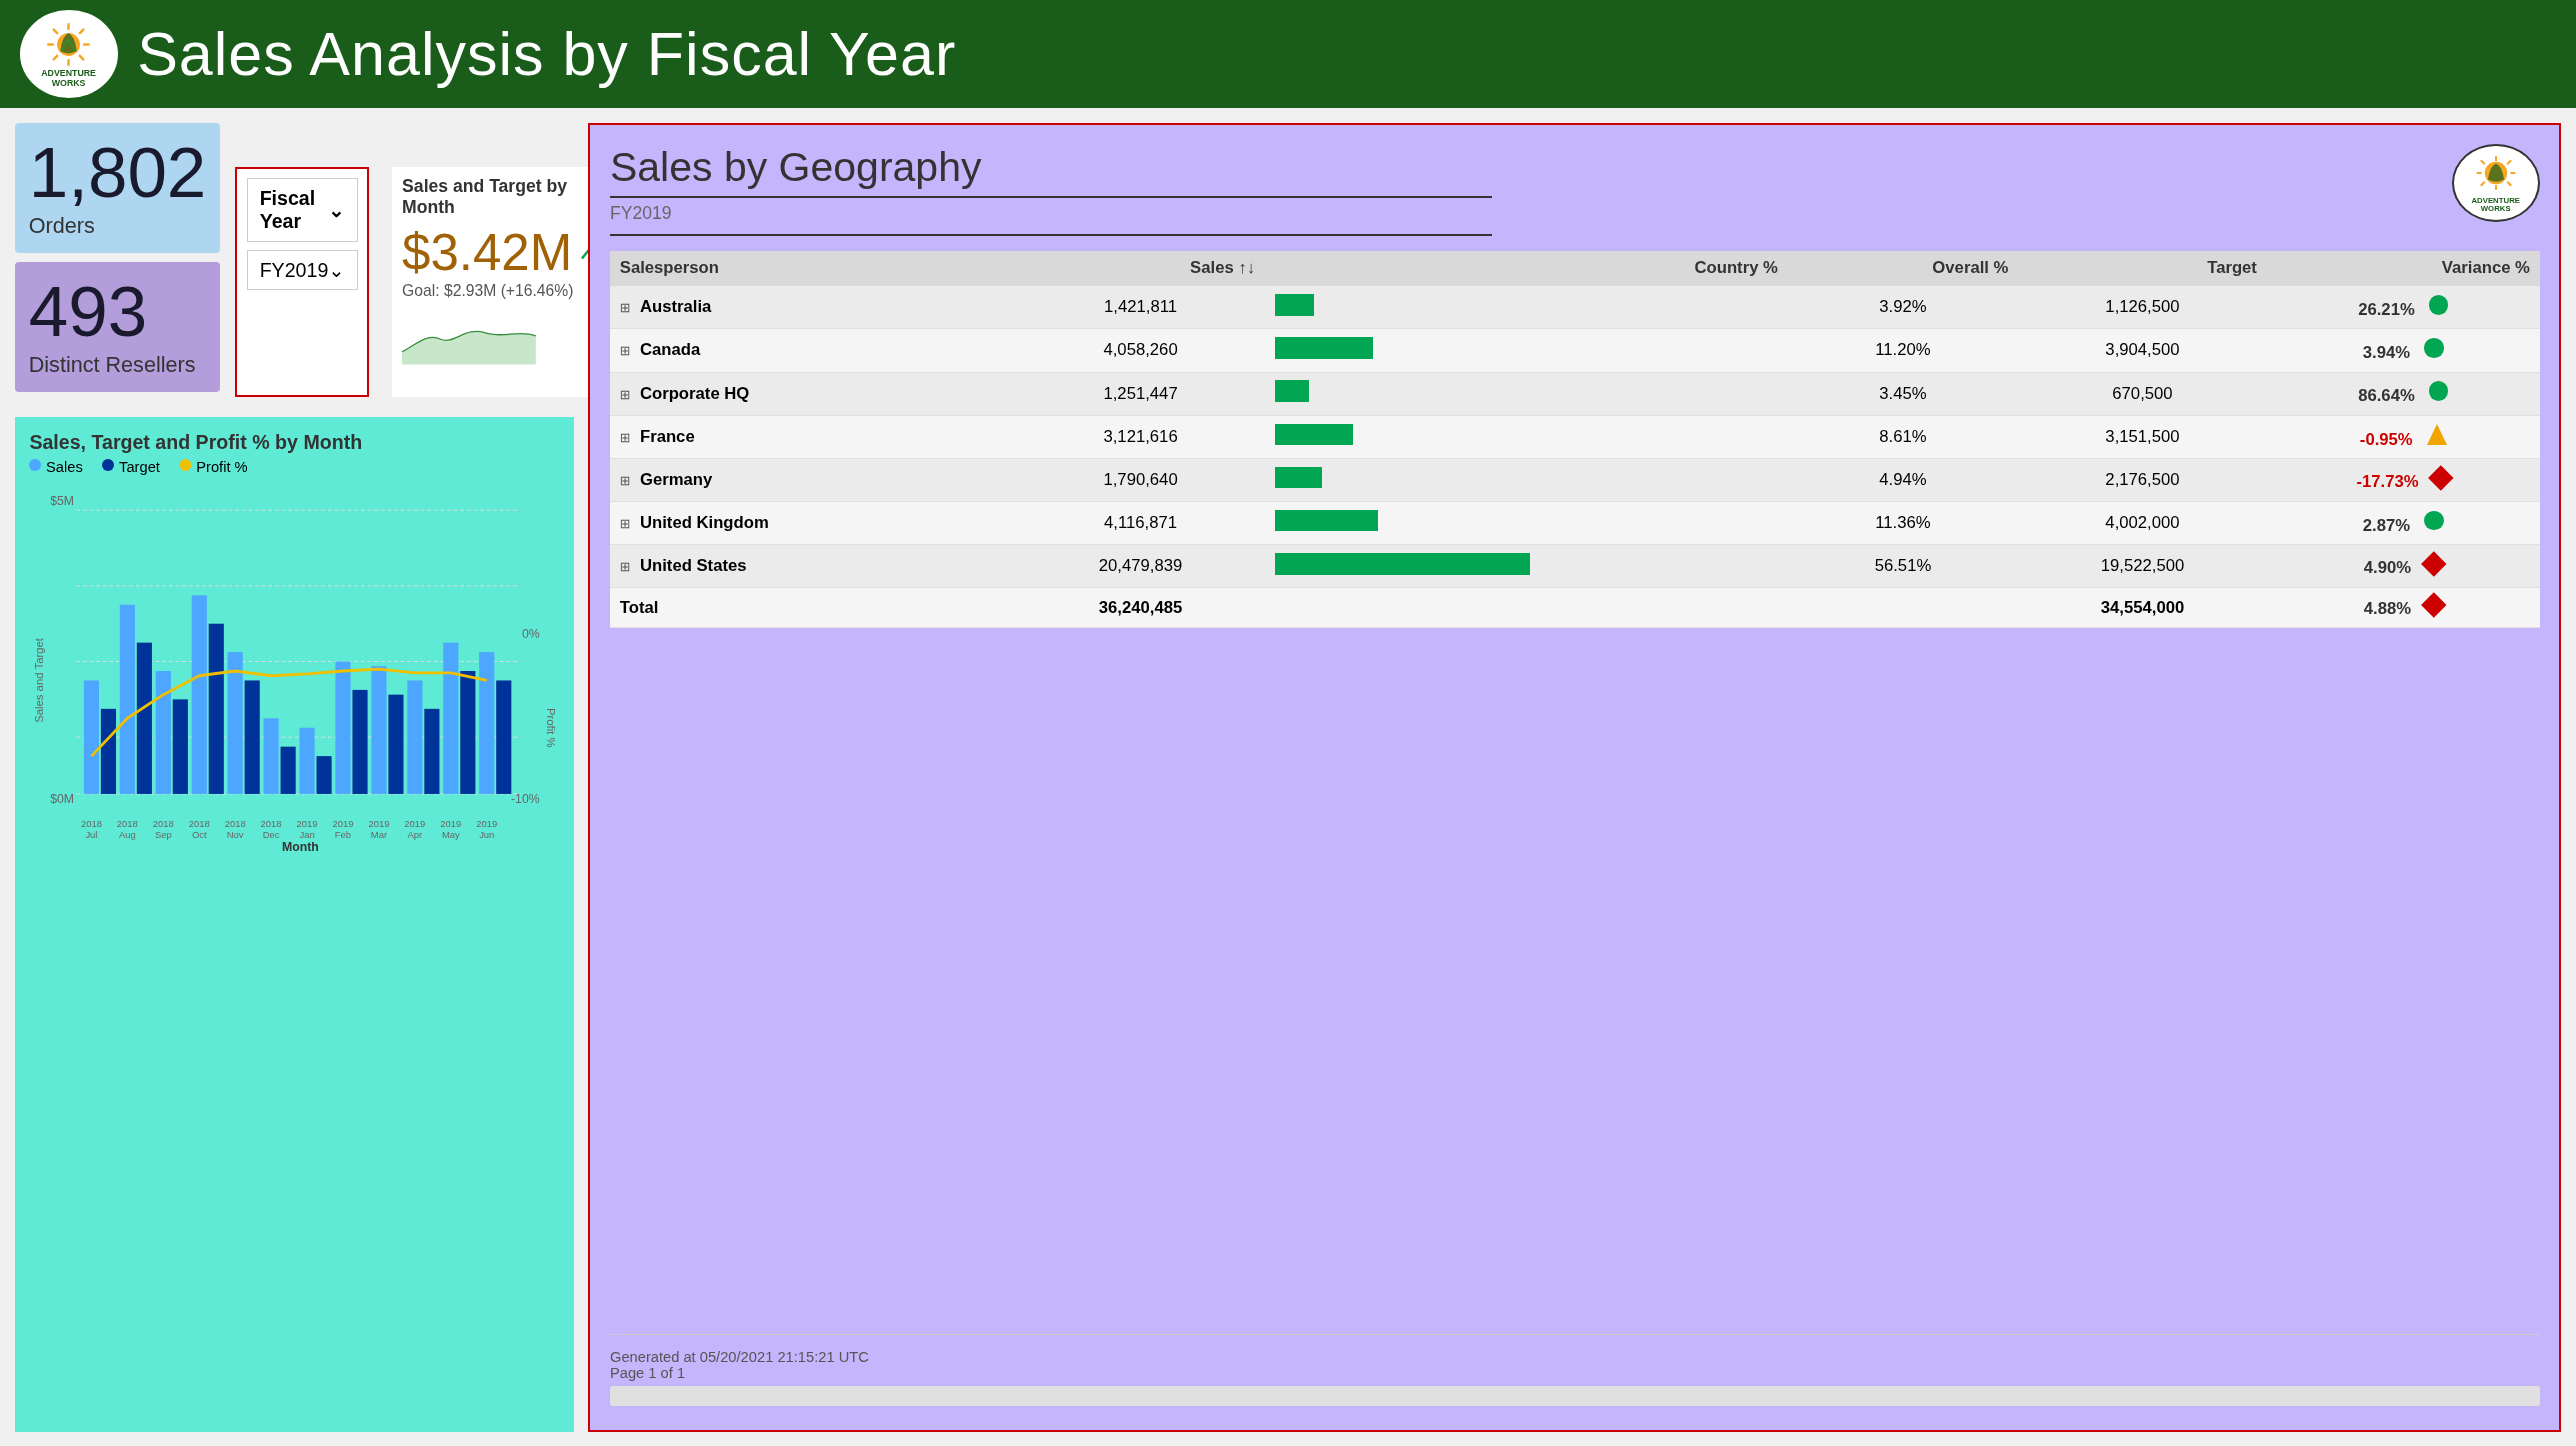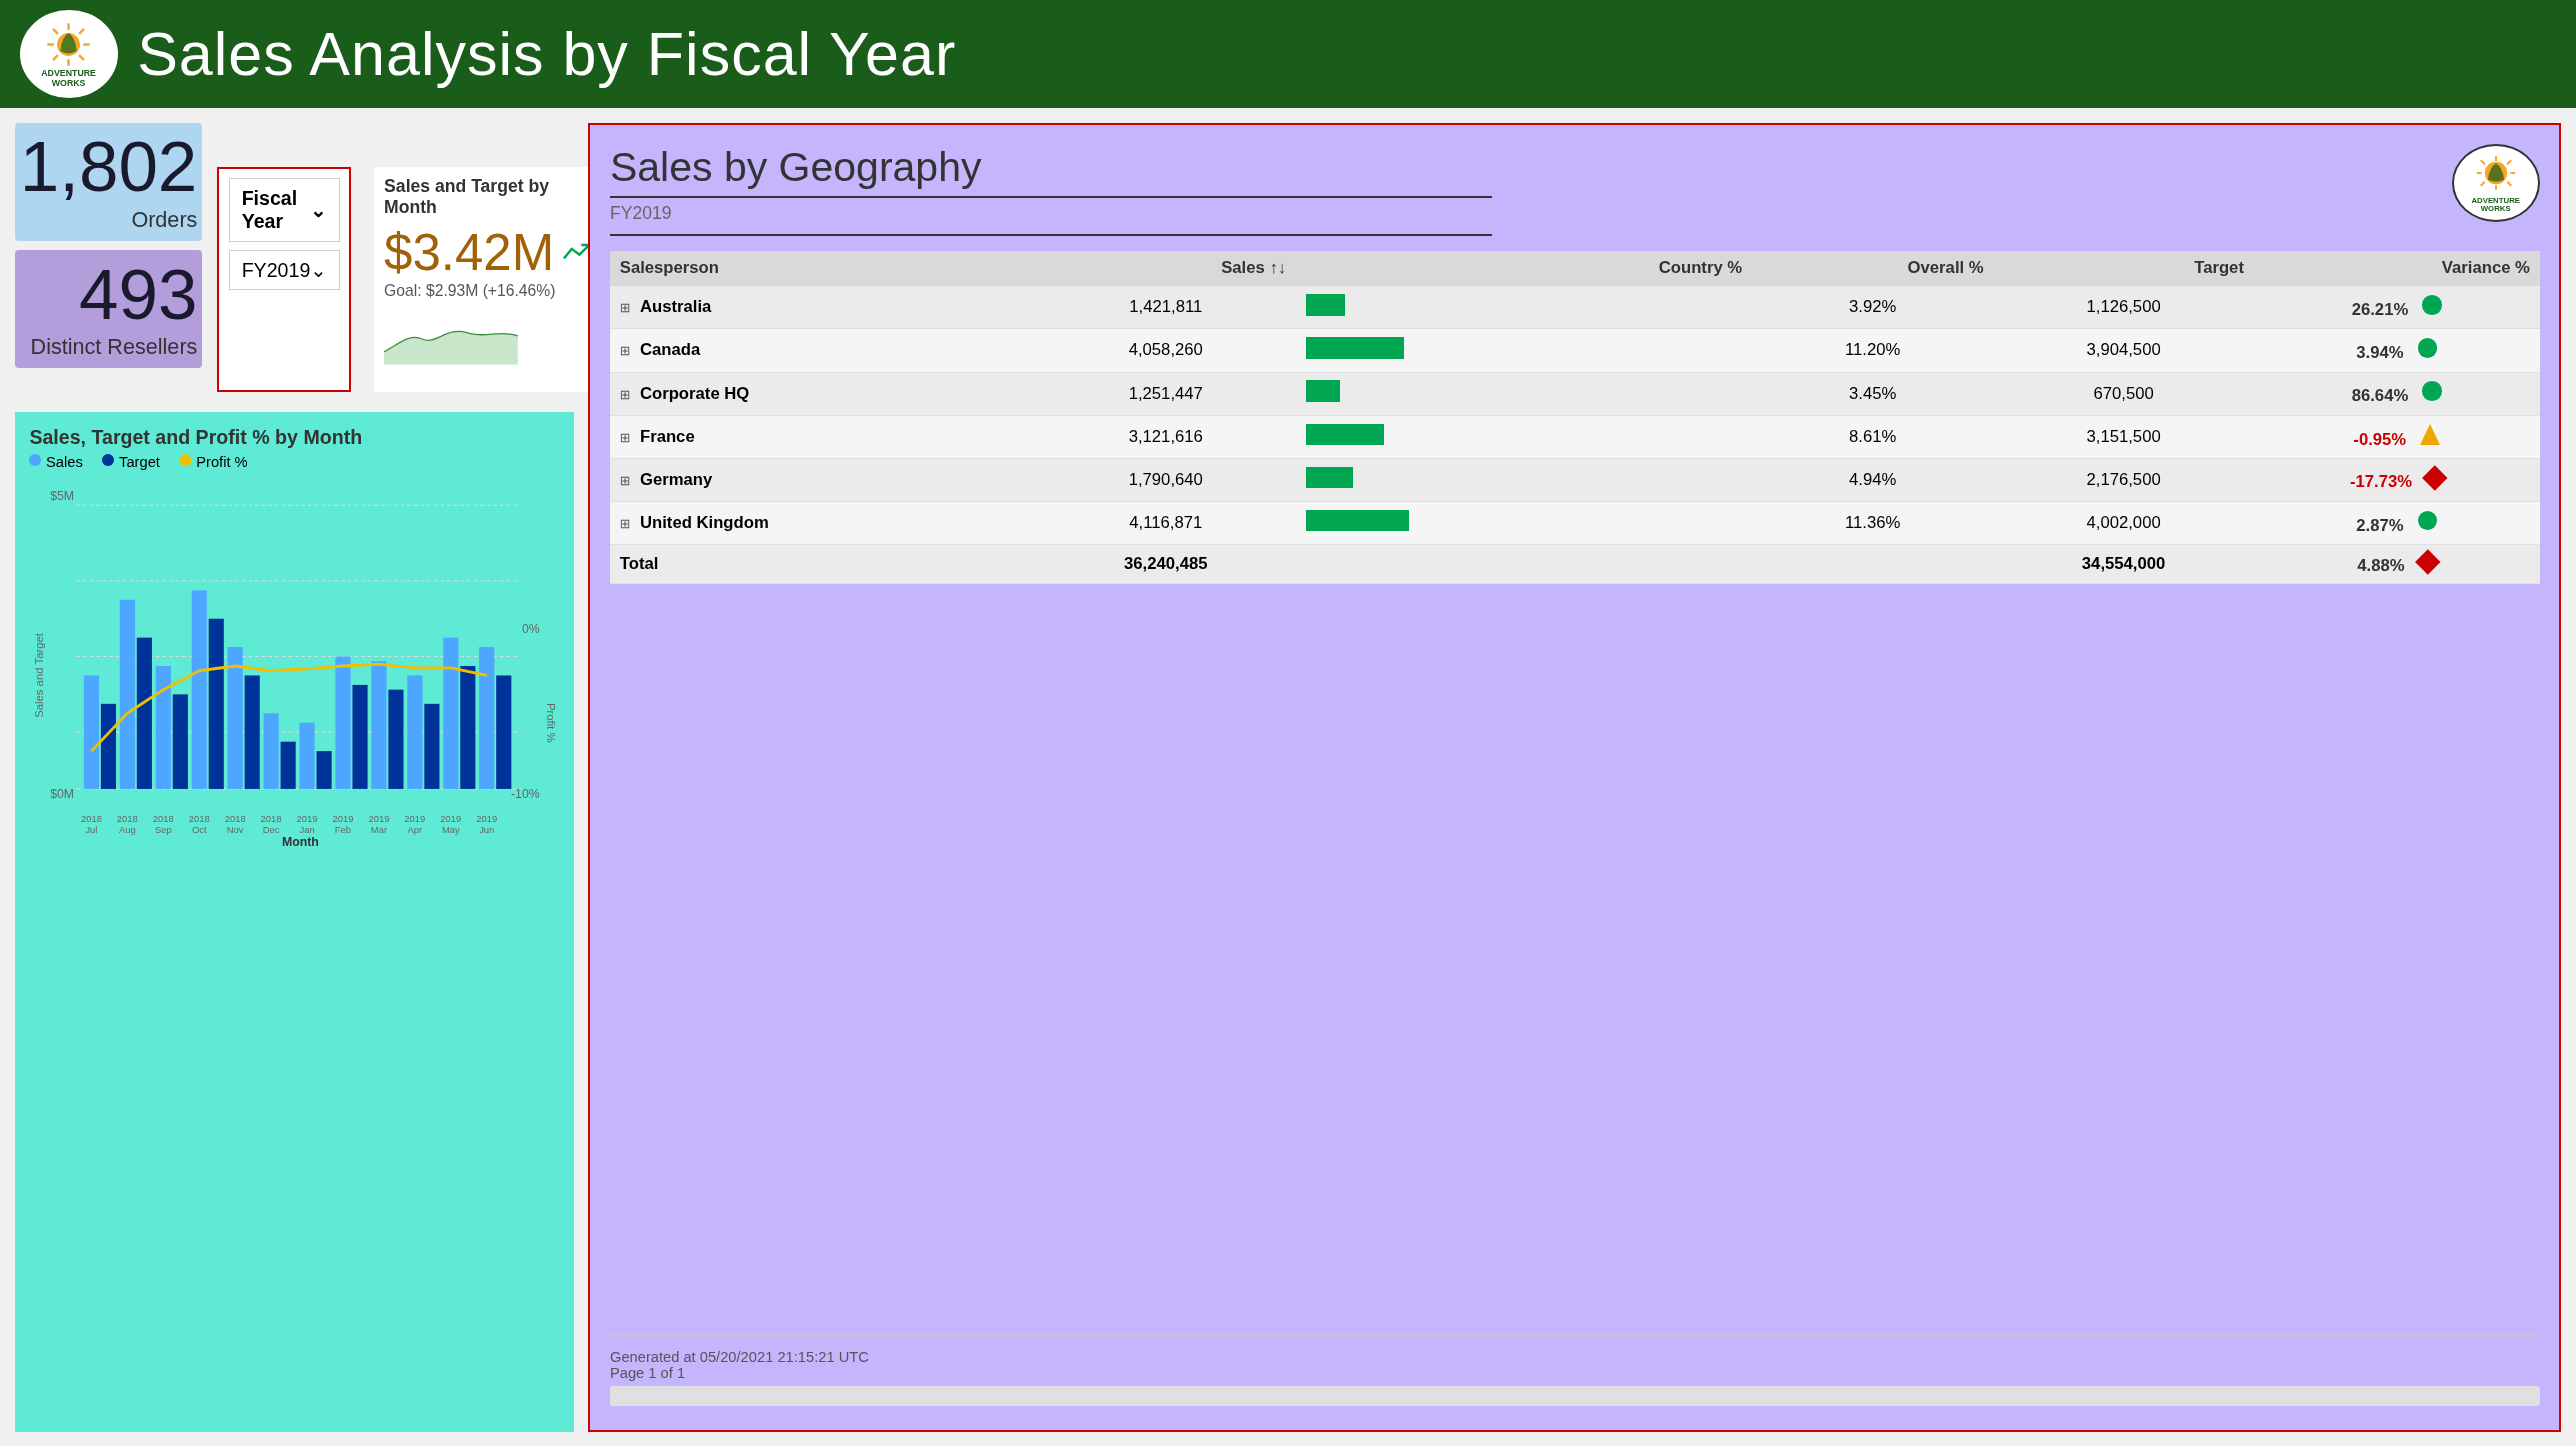--- a/index.html
+++ b/index.html
@@ -64,23 +64,23 @@
     .kpi-cards {
       display: flex;
       flex-direction: column;
       gap: 9.8px;
       margin-bottom: 4.9px;
     }
     .kpi-card {
       border-radius: 3.9px;
       display: flex;
       flex-direction: column;
-      align-items: flex-end;
+      align-items: flex-start;
       justify-content: center;
-      padding: 5px;
+      padding: 14px;
       min-height: 118px;
     }
     .kpi-card.orders { background: #aed6f1; }
     .kpi-card.resellers { background: #b39ddb; }
     .kpi-number {
       font-size: 71px;
       font-weight: 300;
       color: #1a1a2e;
       line-height: 1;
     }
@@ -555,20 +555,32 @@
         <span class="expand-btn">⊞</span>
         <strong>United Kingdom</strong>
       </td>
       <td class="right">4,116,871</td>
       <td><span class="bar-green" style="width:103px;"></span></td>
       <td class="right"></td>
       <td class="right">11.36%</td>
       <td class="right">4,002,000</td>
       <td class="right" style="color:#333; font-weight:700;">2.87% &nbsp; <span style="display:inline-block;width:19.6px;height:19.6px;border-radius:50%;background:#00a651;"></span></td>
     </tr>
+          <tr>
+      <td>
+        <span class="expand-btn">⊞</span>
+        <strong>United States</strong>
+      </td>
+      <td class="right">20,479,839</td>
+      <td><span class="bar-green" style="width:255px;"></span></td>
+      <td class="right"></td>
+      <td class="right">56.51%</td>
+      <td class="right">19,522,500</td>
+      <td class="right" style="color:#333; font-weight:700;">4.90% &nbsp; <span style="display:inline-block;width:17.6px;height:17.6px;background:#cc0000;transform:rotate(45deg);"></span></td>
+    </tr>
           <tr class="total-row">
       <td>
         
         <strong>Total</strong>
       </td>
       <td class="right">36,240,485</td>
       <td></td>
       <td class="right"></td>
       <td class="right"></td>
       <td class="right">34,554,000</td>

